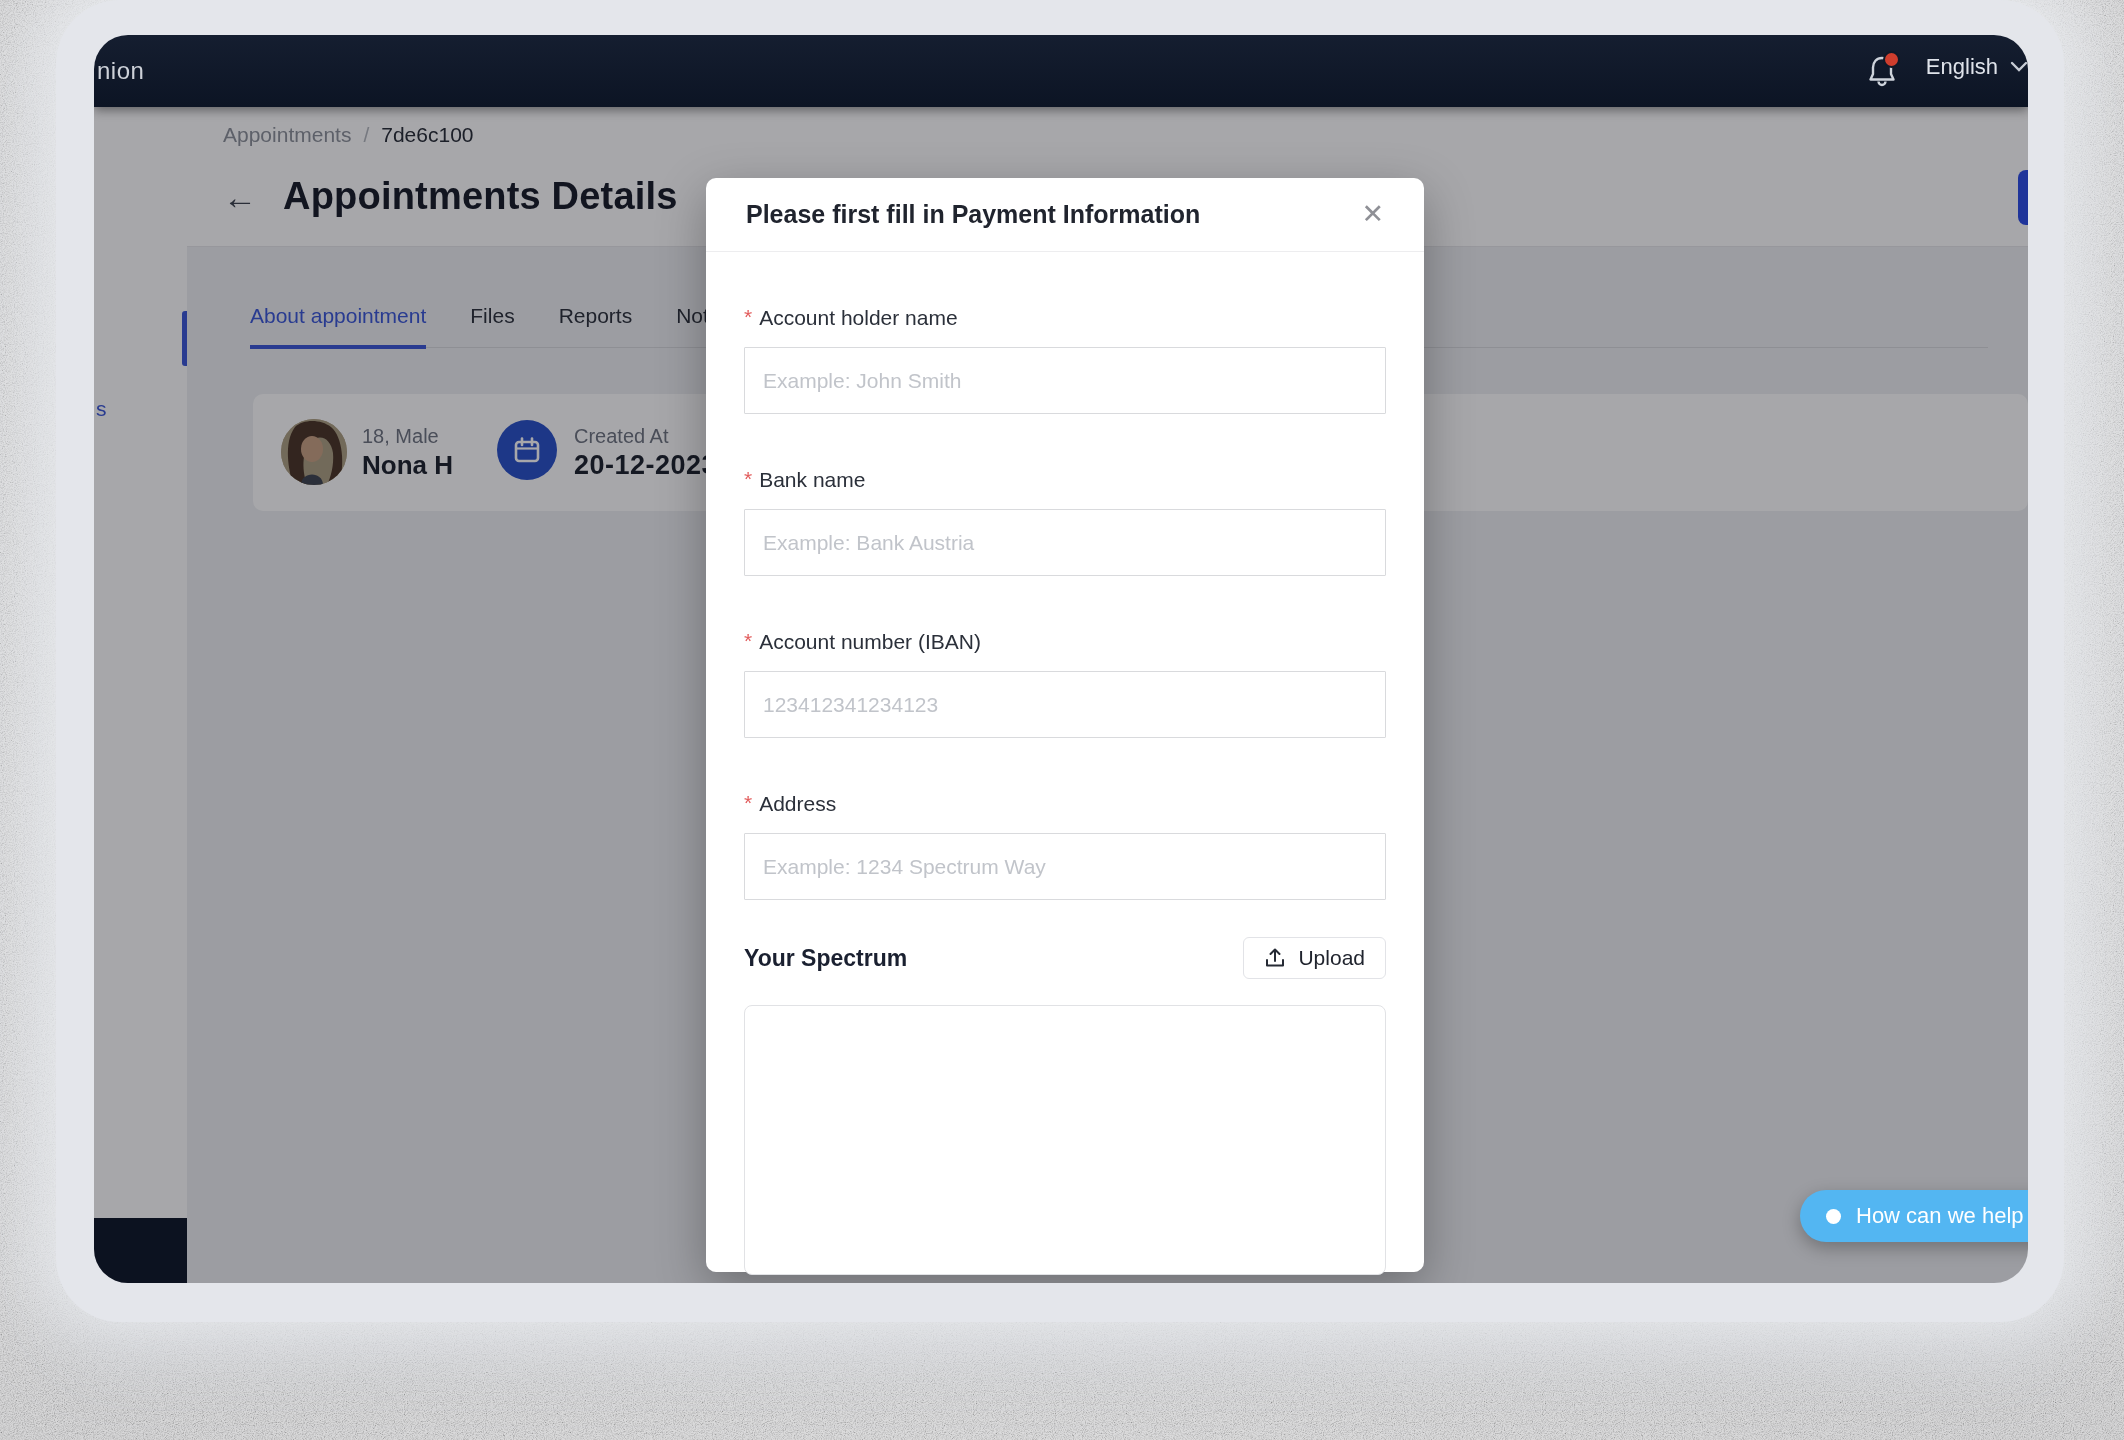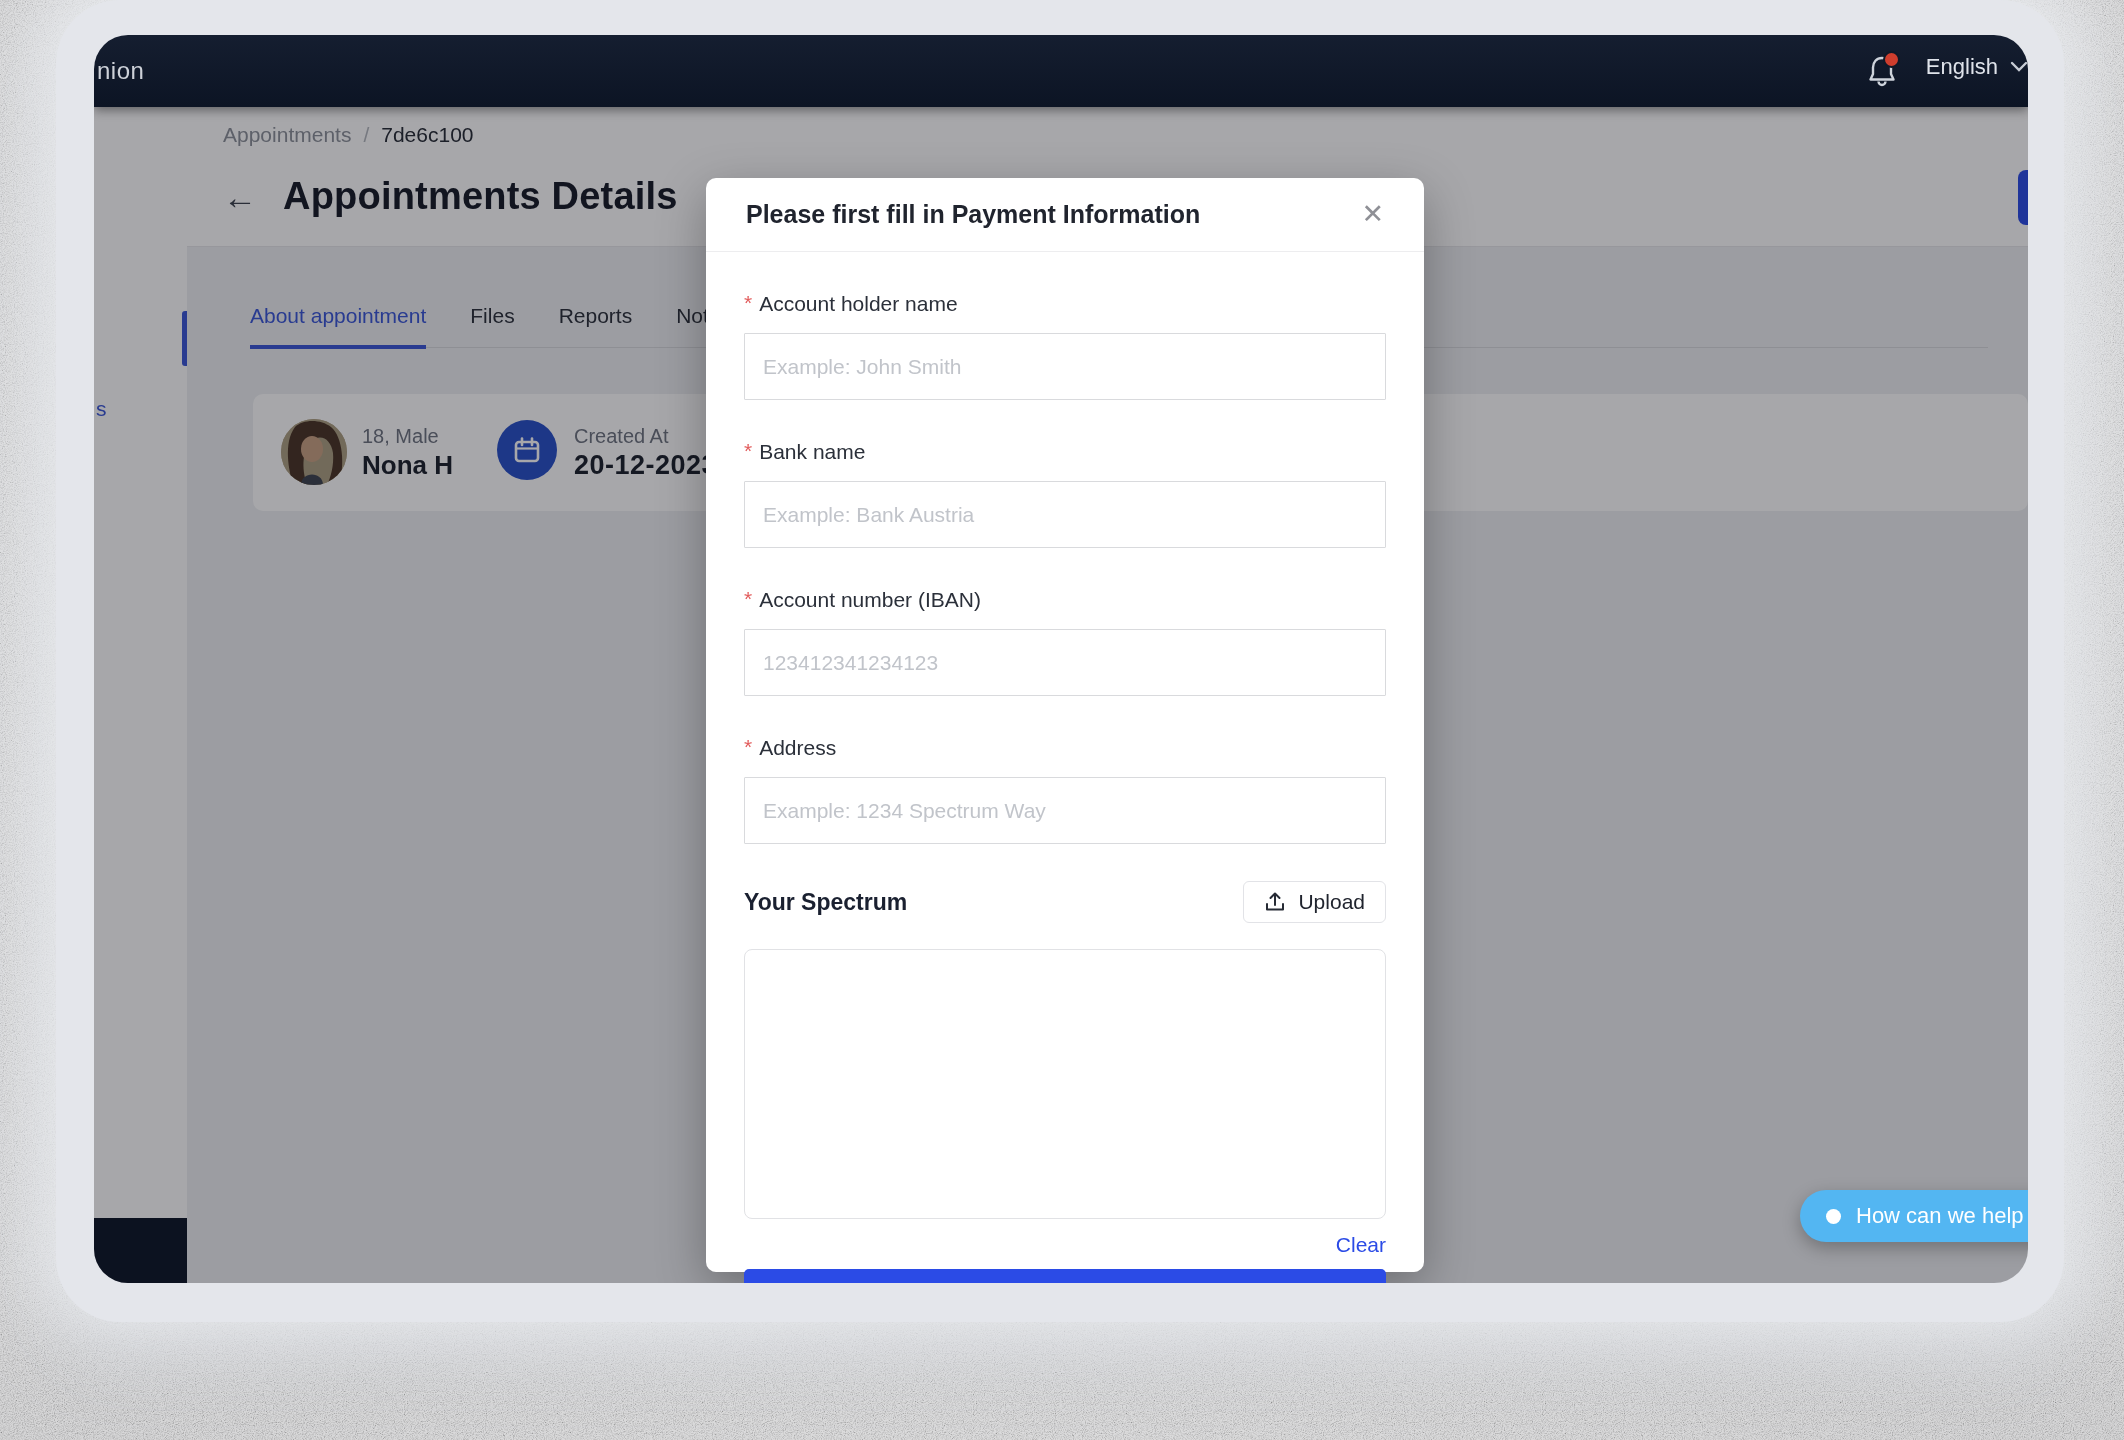--- a/index.html
+++ b/index.html
@@ -85,21 +85,21 @@
 
   
   .modal { position:absolute; left:612px; top:143px; width:718px; height:1094px;
            background:#fff; border-radius:10px; z-index:30;
            box-shadow:0 16px 50px rgba(0,0,0,.30); }
   .modal-header { height:74px; display:flex; align-items:center; padding:0 40px;
                   border-bottom:1px solid #ededef;text-align:right; }
   .modal-title { font-size:25px; font-weight:600; color:#20242e; }
   .modal-close { margin-left:auto; font-size:27px; color:#8f9096; cursor:pointer; line-height:27px; }
   .modal-body { padding:0 38px; }
-  .field-group { margin-top:38px; }
+  .field-group { margin-top:52px; }
   .field-label { font-size:21px; color:#2b303a; line-height:26px; }
   .req { color:#e25d5d; margin-right:7px; font-size:21px; vertical-align:1px; }
   .text-input { margin-top:16px; width:100%; height:67px; border:1px solid #d9dadd; border-radius:1px;
                 padding:0 18px; font-size:21px; color:#2b303a; background:#fff; outline:none;
                 font-family:"Liberation Sans","DejaVu Sans",sans-serif; }
   .text-input::placeholder { color:#c1c4ca; }
   .sig-row { margin-top:37px; display:flex; align-items:center; }
   .sig-label { font-size:23px; font-weight:700; color:#1a2030; }
   .upload-btn { margin-left:auto; height:42px; padding:0 20px; background:#fff;
                 border:1px solid #e2e3e7; border-radius:6px; display:flex; align-items:center;

